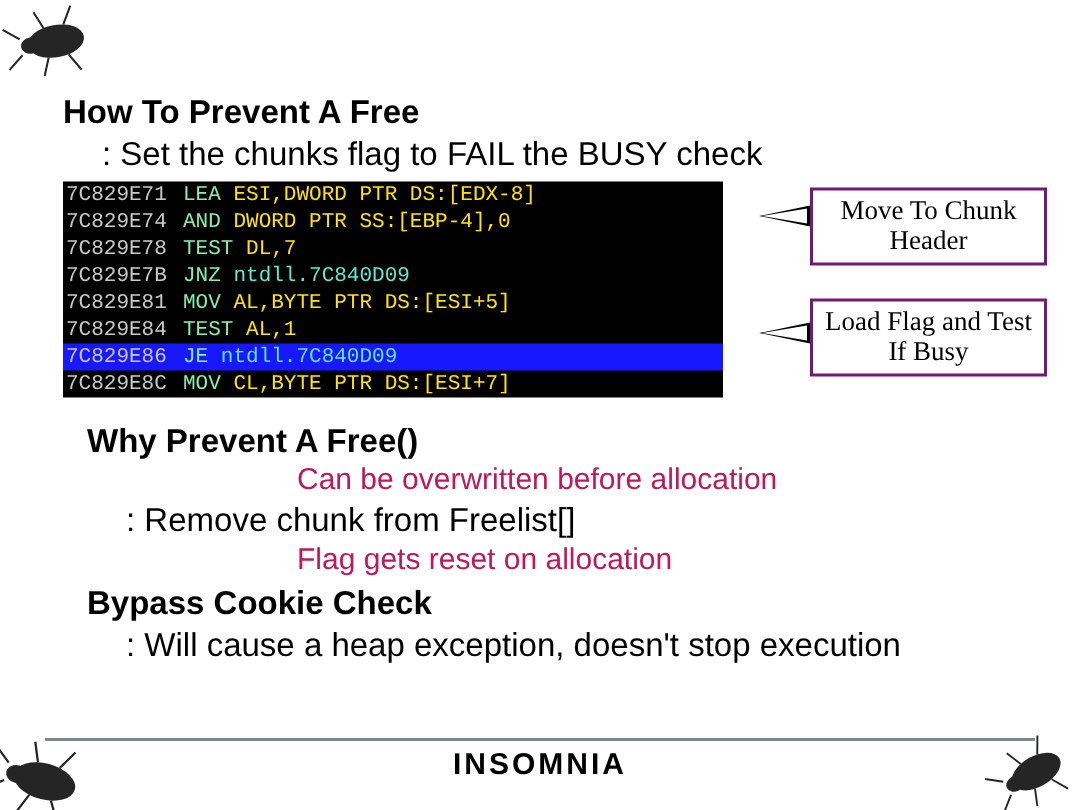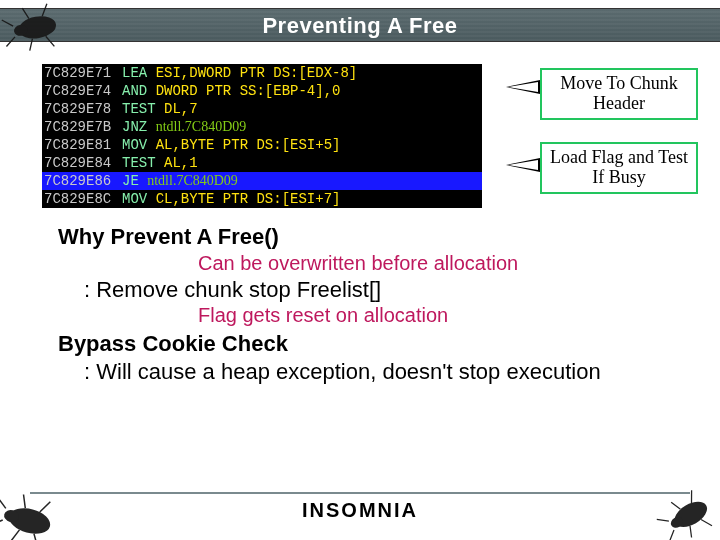--- a/index.html
+++ b/index.html
@@ -24,24 +24,24 @@
     width: 440px; height: 144px; background: #000; color: #fff;
     font-family: "Courier New", monospace; font-size: 14px; line-height: 18px;
     padding: 0; white-space: pre; overflow: hidden;
     position: relative;
   }
   .asm .line { display: flex; height: 18px; }
   .addr { color: #c9c9c9; padding-left: 2px; width: 80px; }
   .mn { color: #86efac; }
   .rg { color: #ffe210; }
   .op { color: #ffe210; }
-  .jmp { color: #84cc16; font-family: Liberation Serif, serif; }
+  .jmp { color: #5eead4; }
   .hl { background: #1818ff; }
   .callout {
-    position: absolute; width: 158px; background: #fff; border: 2px solid #22c55e;
+    position: absolute; width: 158px; background: #fff; border: 2px solid #701a75;
     font-size: 18px; text-align: center; padding: 4px 6px; line-height: 1.1;
     font-family: "Times New Roman", serif;
   }
   .callout.c1 { top: 4px; right: -10px; }
   .callout.c2 { top: 78px; right: -10px; }
   .arrow {
     position: absolute; width: 0; height: 0;
     border-top: 7px solid transparent; border-bottom: 7px solid transparent;
     border-right: 34px solid #000;
   }
@@ -57,43 +57,42 @@
   .bug { position: absolute; width: 80px; height: 60px; opacity: 0.95; }
   .bug.b-tl { top: -2px; left: -6px; transform: rotate(-10deg) scale(0.9); }
   .bug.b-bl { bottom: -10px; left: -14px; transform: rotate(15deg) scale(1.0); }
   .bug.b-br { bottom: -6px; right: -8px; transform: rotate(-30deg) scale(0.85); }
   .bug svg { width: 100%; height:100%; }
 </style>
 </head>
 <body>
 <div class="slide">
 
-<div class="header-bar">
-  <span>Preventing A Free</span>
-</div>
 
 <div class="content">
+  <div class="h1">How To Prevent A Free</div>
+  <div class="b1">Set the chunks flag to FAIL the BUSY check</div>
 
   <div class="code-row">
     <div class="asm"><div class="line"><span class="addr">7C829E71</span><span class="mn">LEA</span><span class="op"> </span><span class="rg">ESI,DWORD PTR DS:[EDX-8]</span></div><div class="line"><span class="addr">7C829E74</span><span class="mn">AND</span><span class="op"> </span><span class="rg">DWORD PTR SS:[EBP-4],0</span></div><div class="line"><span class="addr">7C829E78</span><span class="mn">TEST</span><span class="op"> </span><span class="rg">DL,7</span></div><div class="line"><span class="addr">7C829E7B</span><span class="mn">JNZ</span><span class="op"> </span><span class="jmp">ntdll.7C840D09</span></div><div class="line"><span class="addr">7C829E81</span><span class="mn">MOV</span><span class="op"> </span><span class="rg">AL,BYTE PTR DS:[ESI+5]</span></div><div class="line"><span class="addr">7C829E84</span><span class="mn">TEST</span><span class="op"> </span><span class="rg">AL,1</span></div><div class="line hl"><span class="addr">7C829E86</span><span class="mn">JE</span><span class="op"> </span><span class="jmp">ntdll.7C840D09</span></div><div class="line"><span class="addr">7C829E8C</span><span class="mn">MOV</span><span class="op"> </span><span class="rg">CL,BYTE PTR DS:[ESI+7]</span></div></div>
 
     <div class="arrow a1">
           <div class="arrow-inner"></div>
         </div>
     <div class="callout c1">Move To Chunk Header</div>
     <div class="arrow a2">
           <div class="arrow-inner"></div>
         </div>
     <div class="callout c2">Load Flag and Test If Busy</div>
   </div>
 
   <div class="lower">
     <div class="h1">Why Prevent A Free()</div>
     <div class="b2 nb">Can be overwritten before allocation</div>
-    <div class="b1">Remove chunk stop Freelist[]</div>
+    <div class="b1">Remove chunk from Freelist[]</div>
     <div class="b2 nb">Flag gets reset on allocation</div>
     <div class="h1">Bypass Cookie Check</div>
     <div class="b1">Will cause a heap exception, doesn't stop execution</div>
   </div>
 </div>
 
 <div class="hr"></div>
 <div class="brand">INSOMNIA</div>
 
 <div class="bug b-tl">

